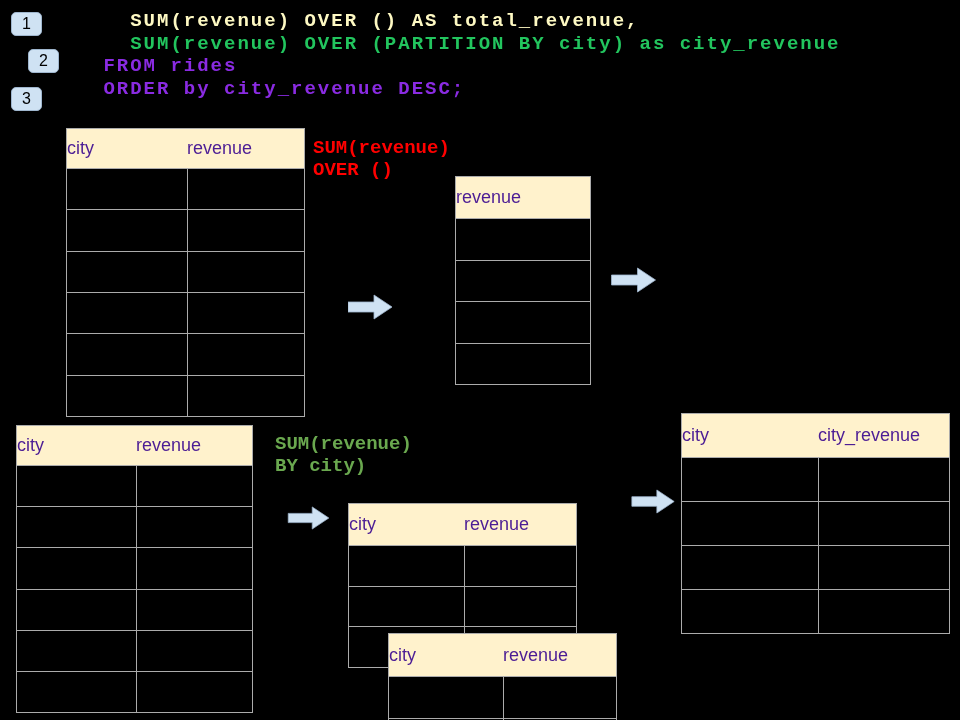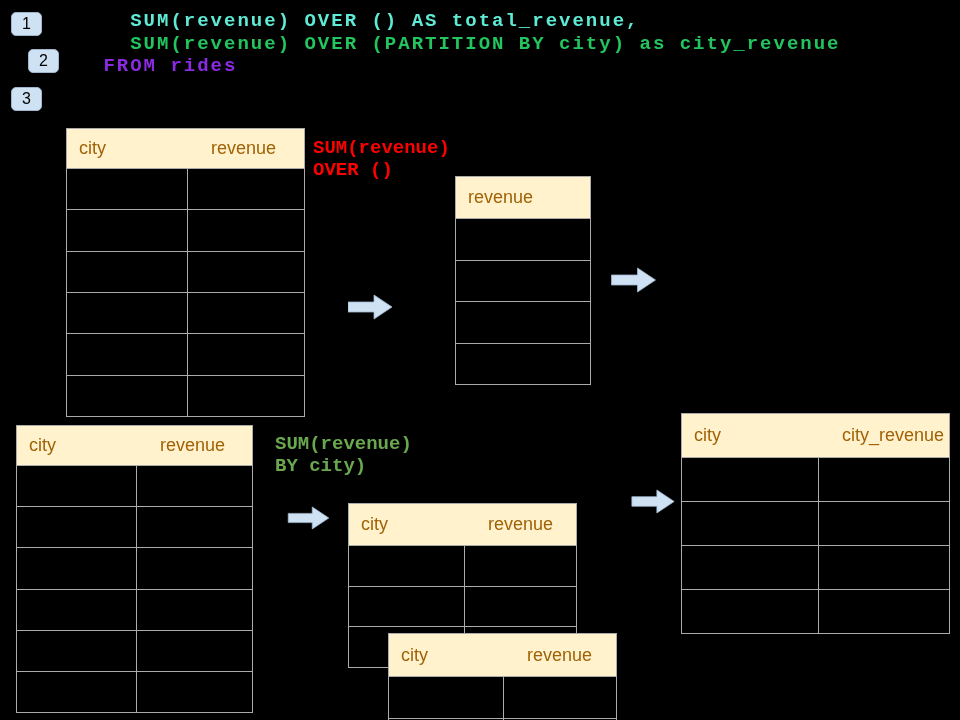--- a/index.html
+++ b/index.html
@@ -25,22 +25,22 @@
 
   
   .dtable{position:absolute;box-sizing:border-box;border:1px solid #ABABAB;
           background:#000;display:flex;flex-direction:column;}
   .thead{display:flex;flex:none;border-bottom:1px solid #ABABAB;}
   .tbody{display:flex;flex-direction:column;flex:1;min-height:0;}
   .row{display:flex;flex:1;min-height:0;}
   .row + .row{border-top:1px solid #ABABAB;}
   .cell{box-sizing:border-box;flex:1;min-width:0;}
   .cell + .cell{border-left:1px solid #ABABAB;}
-  .hcell{display:flex;align-items:center;padding-left:12px;
-         font-size:18px;color:#a16207;flex:1;}
+  .hcell{display:flex;align-items:center;
+         font-size:18px;color:#4c1d95;flex:1;}
   .hcell.fixed,.cell.fixed{flex:none;}
 
   .t-source-top{left:66px;top:128px;width:239px;height:289px;}
   .t-source-top .thead{height:39px;}
   .t-total-result{left:455px;top:176px;width:136px;height:209px;}
   .t-total-result .thead{height:41px;}
   .t-source-bottom{left:16px;top:425px;width:237px;height:288px;}
   .t-source-bottom .thead{height:39px;}
   .t-partition-group{left:348px;top:503px;width:229px;height:165px;}
   .t-partition-group .thead{height:41px;}
@@ -59,23 +59,24 @@
 </head>
 <body>
 
 <div id="canvas" style="background: rgb(0, 0, 0);">
 
   <div class="badge badge-1" style="background: rgb(207, 226, 243);">1</div>
   <div class="badge badge-2" style="background: rgb(207, 226, 243);">2</div>
   <div class="badge badge-3" style="background: rgb(207, 226, 243);">3</div>
 
   <div class="codeblock sql-main">
-      <div class="code-line" style="color: #5eead4;">   SUM(revenue) OVER () AS total_revenue,</div>
+      <div class="code-line" style="color: #fef9c3;">   SUM(revenue) OVER () AS total_revenue,</div>
       <div class="code-line" style="color: #22c55e;">   SUM(revenue) OVER (PARTITION BY city) as city_revenue</div>
       <div class="code-line" style="color: rgb(138, 43, 226);"> FROM rides</div>
+      <div class="code-line" style="color: rgb(138, 43, 226);"> ORDER by city_revenue DESC;</div>
     </div>
 
 
   <div class="codeblock ann-total">
       <div class="code-line" style="color: rgb(255, 0, 0);">SUM(revenue)</div>
       <div class="code-line" style="color: rgb(255, 0, 0);">OVER ()</div>
     </div>
 
   <div class="codeblock ann-partition">
       <div class="code-line" style="color: rgb(106, 168, 79);">SUM(revenue)</div>

